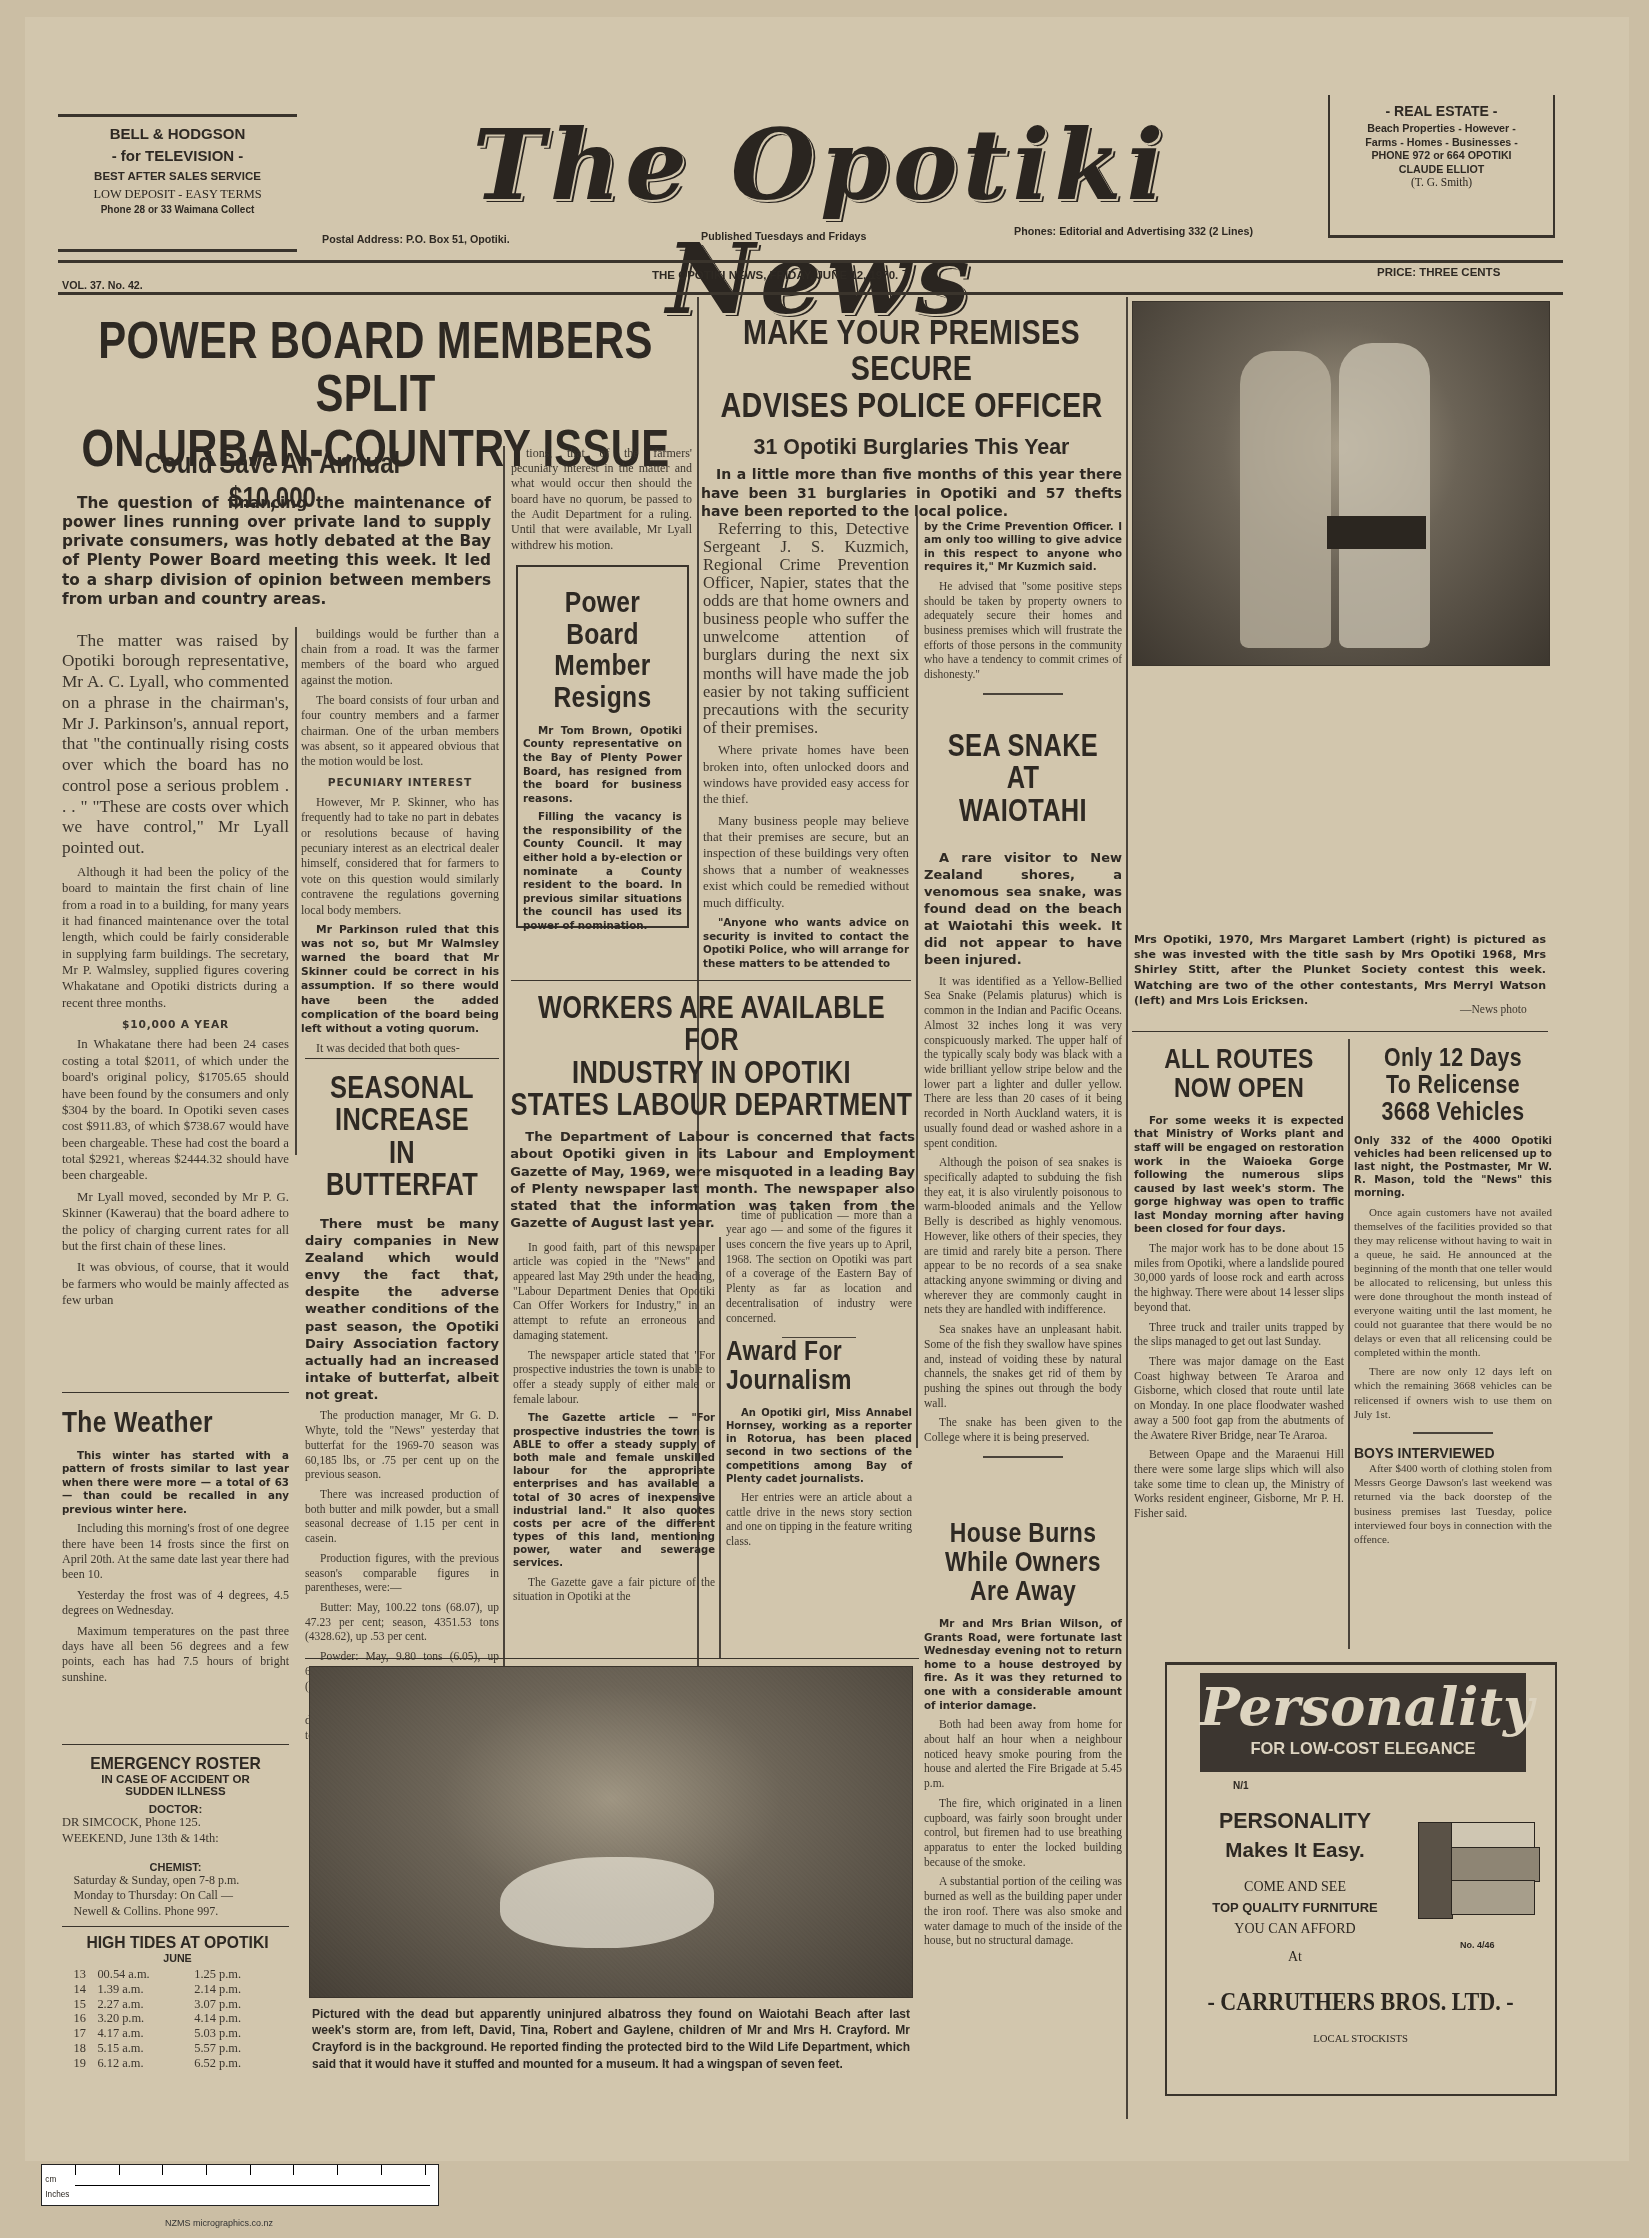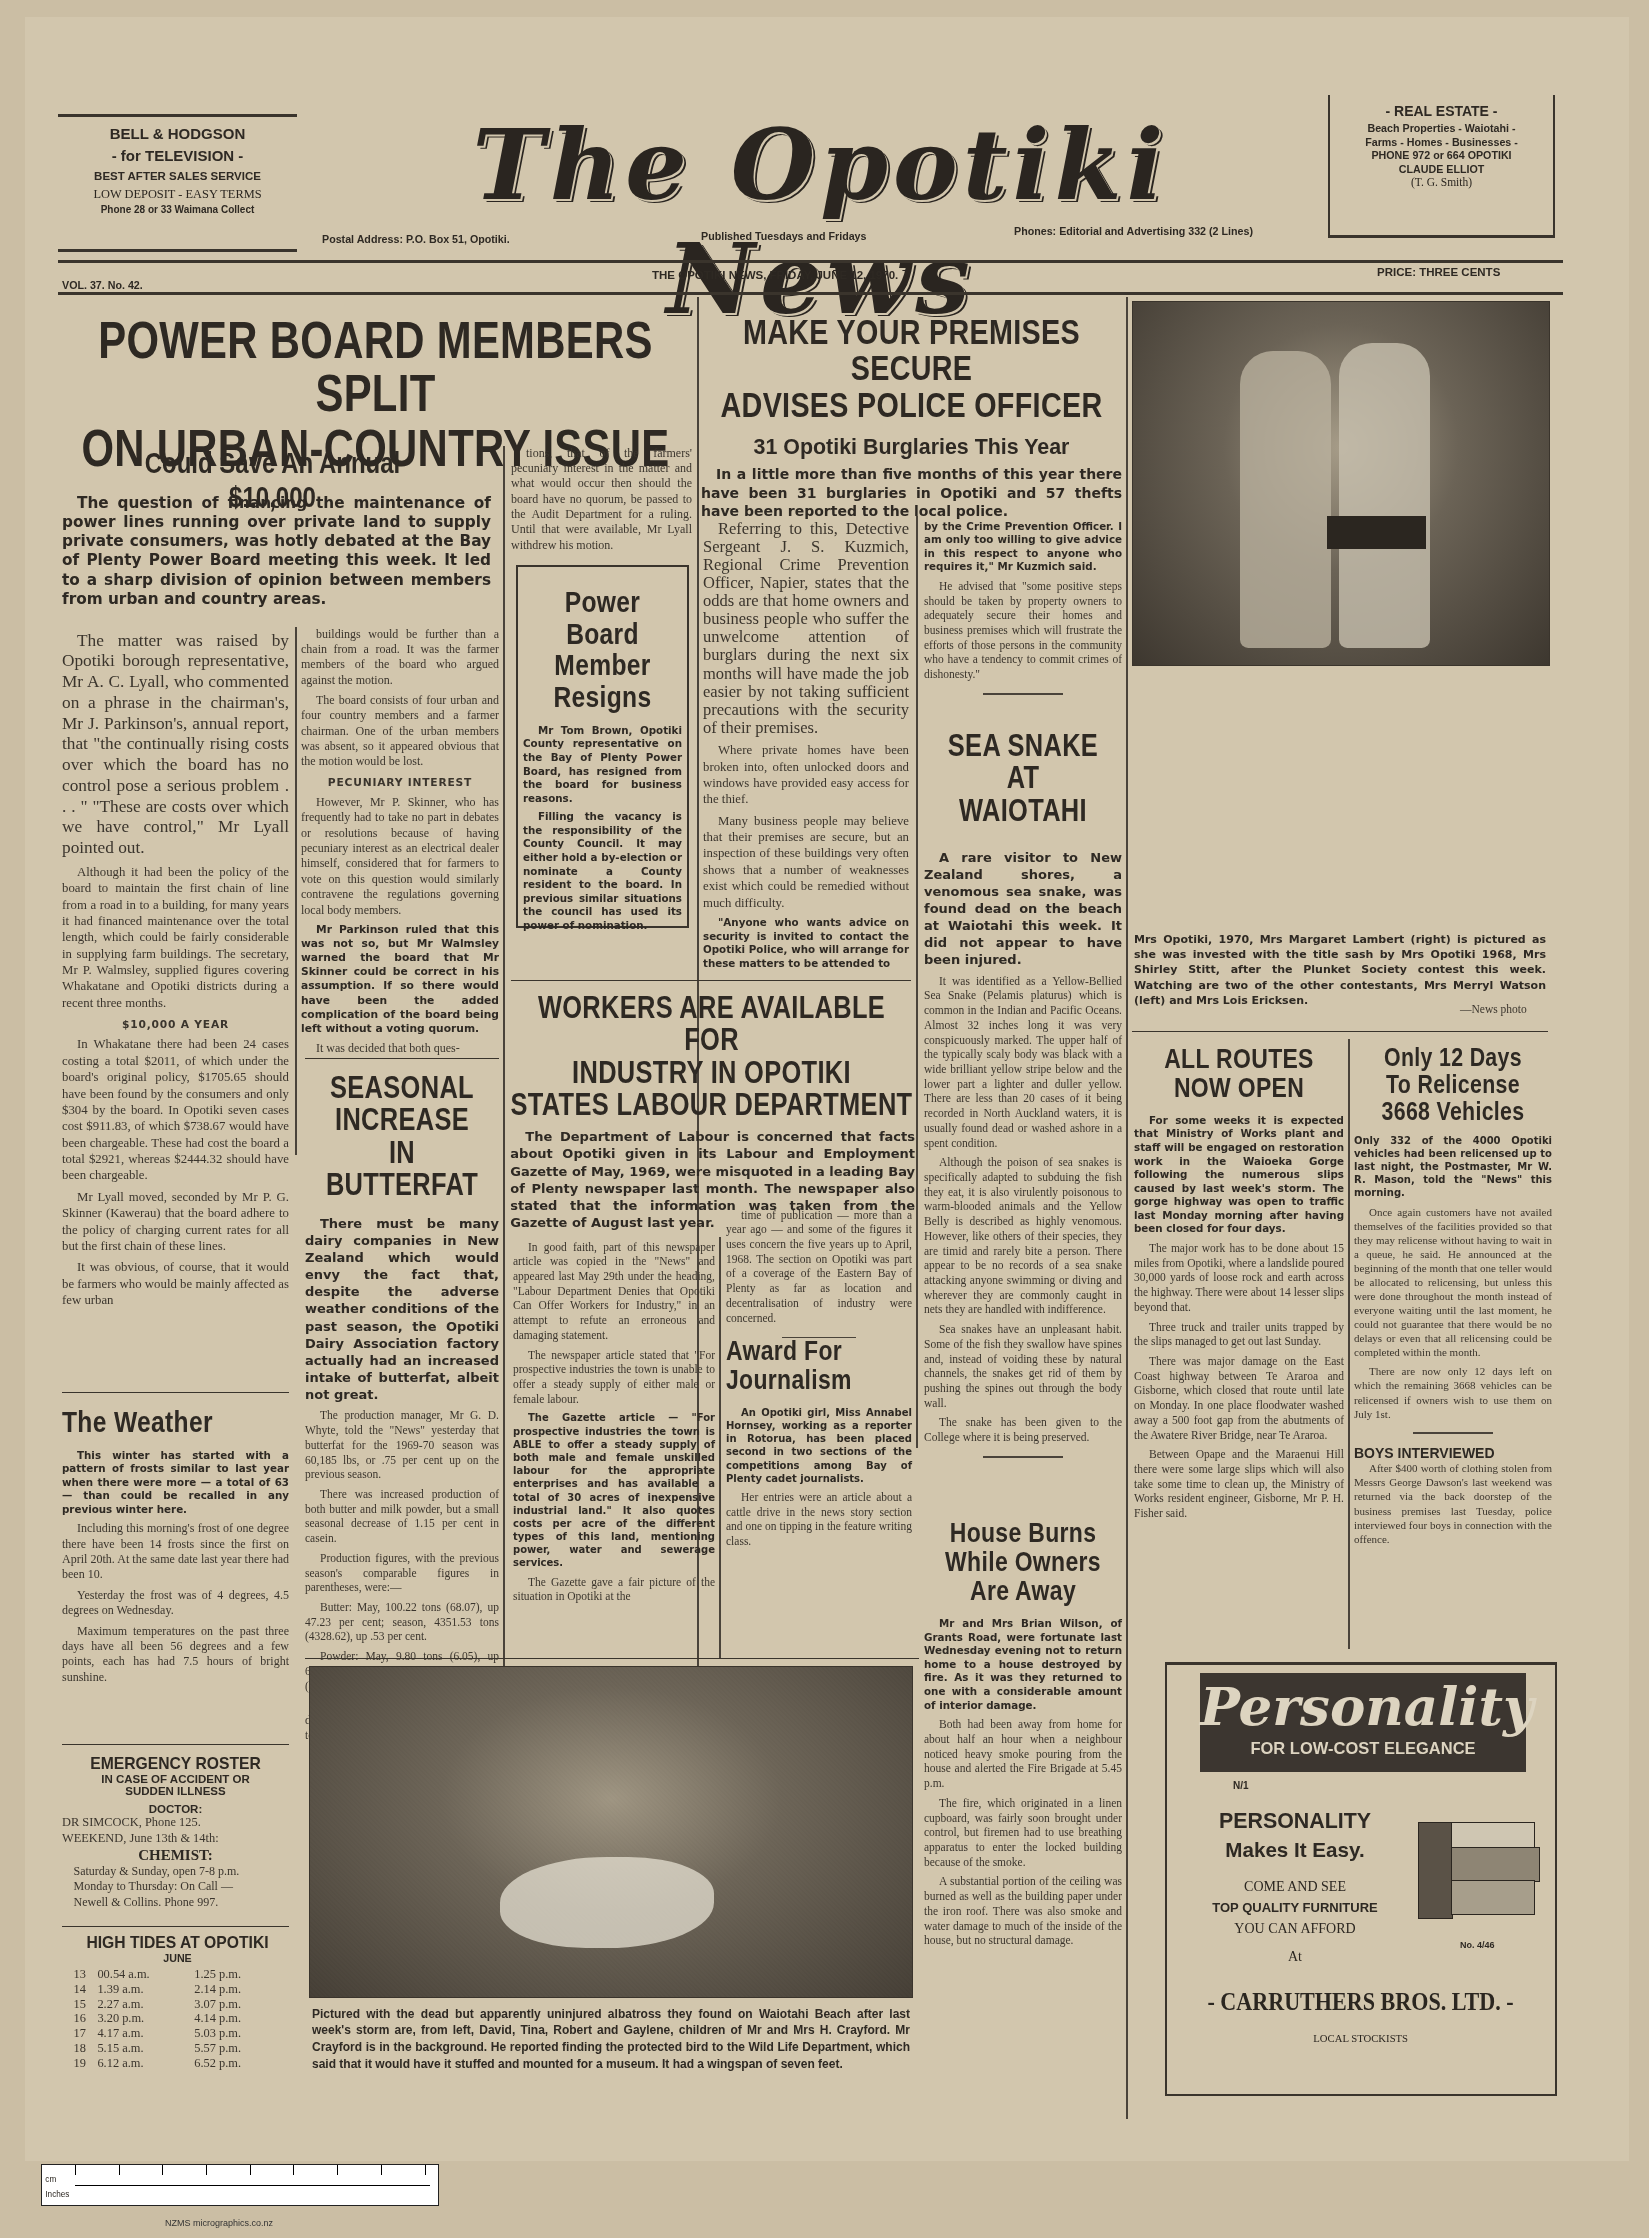--- a/index.html
+++ b/index.html
@@ -41,21 +41,21 @@
     <div class="ad-text" style="font-size:10px;margin-top:1.6px;">Phone 28 or 33 Waimana Collect</div>
   </div>
 
   <div class="abs masthead" style="left:338px;top:91px;width:915px;text-align:center;">The Opotiki News</div>
   <div class="abs ad-text" style="left:297px;top:216px;font-size:10.7px;">Postal Address: P.O. Box 51, Opotiki.</div>
   <div class="abs ad-text" style="left:676px;top:213px;font-size:10.7px;">Published Tuesdays and Fridays</div>
   <div class="abs ad-text" style="left:989px;top:208px;font-size:10.7px;">Phones: Editorial and Advertising 332 (2 Lines)</div>
 
   <div class="abs box" style="left:1303px;top:78px;width:223px;height:140px;border-top:none;border-bottom:3.3px solid #3a342c;">
     <div class="ad-text" style="font-size:14px;margin-top:8.2px;">- REAL ESTATE -</div>
-    <div class="ad-text" style="font-size:10.7px;margin-top:3.3px;">Beach Properties - Waiotahi -</div>
+    <div class="ad-text" style="font-size:10.7px;margin-top:3.3px;">Beach Properties - However -</div>
     <div class="ad-text" style="font-size:10.7px;margin-top:1.6px;">Farms - Homes - Businesses -</div>
     <div class="ad-text" style="font-size:10.7px;margin-top:1.6px;">PHONE 972 or 664 OPOTIKI</div>
     <div class="ad-text" style="font-size:10.7px;margin-top:1.6px;">CLAUDE ELLIOT</div>
     <div style="font-family:'Liberation Serif',serif;text-align:center;font-size:11.5px;margin-top:1.6px;">(T. G. Smith)</div>
   </div>
 
   <div class="rule" style="left:33px;top:243px;width:1505px;height:3.3px;"></div>
   <div class="abs ad-text" style="left:37px;top:262px;font-size:10.7px;">VOL. 37. No. 42.</div>
   <div class="abs ad-text" style="left:627px;top:252px;font-size:11.5px;">THE OPOTIKI NEWS, FRIDAY, JUNE 12, 1970.</div>
   <div class="abs ad-text" style="left:1352px;top:249px;font-size:11.5px;">PRICE: THREE CENTS</div>
@@ -140,21 +140,21 @@
   </div>
 
   <div class="rule" style="left:37px;top:1727px;width:227px;height:1.6px;"></div>
   <div class="abs" style="left:37px;top:1738px;width:227px;text-align:center;">
     <div class="sub" style="font-size:15.7px;">EMERGENCY ROSTER</div>
     <div class="sub" style="font-size:11.5px;">IN CASE OF ACCIDENT OR</div>
     <div class="sub" style="font-size:11.5px;">SUDDEN ILLNESS</div>
     <div class="sub" style="font-size:11.5px;margin-top:6.6px;">DOCTOR:</div>
     <div class="body" style="text-align:left;font-size:12.4px;">DR SIMCOCK, Phone 125.</div>
     <div class="body" style="text-align:left;font-size:12.4px;">WEEKEND, June 13th &amp; 14th:</div>
-    <div class="sub" style="font-size:15px;margin-top:0;font-family:Liberation Serif, serif;">CHEMIST:</div>
+    <div class="sub" style="font-size:11px;margin-top:14px;">CHEMIST:</div>
     <div class="body" style="text-align:left;font-size:12px;padding-left:11.5px;">Saturday &amp; Sunday, open 7-8 p.m.</div>
     <div class="body" style="text-align:left;font-size:12px;padding-left:11.5px;">Monday to Thursday: On Call —</div>
     <div class="body" style="text-align:left;font-size:12px;padding-left:11.5px;">Newell &amp; Collins. Phone 997.</div>
   </div>
 
   <div class="rule" style="left:37px;top:1909px;width:227px;height:1.6px;"></div>
   <div class="abs" style="left:37px;top:1917px;width:231px;">
     <div class="sub" style="font-size:15.7px;">HIGH TIDES AT OPOTIKI</div>
     <div class="sub" style="font-size:10.7px;">JUNE</div>
     <table class="tides" style="margin-left:11.5px;margin-top:3.3px;">

